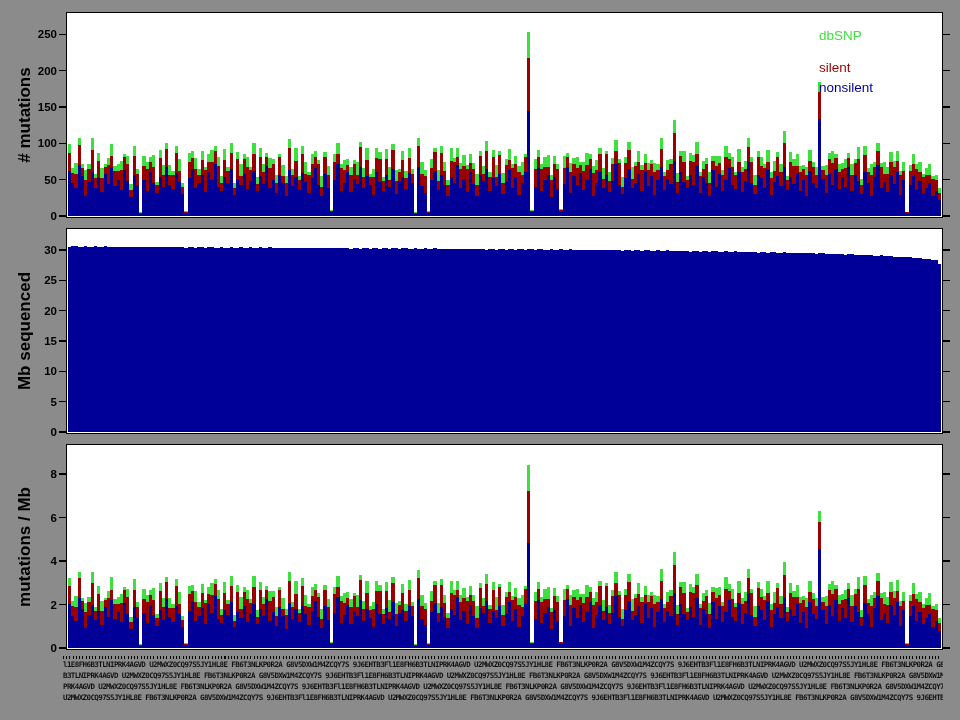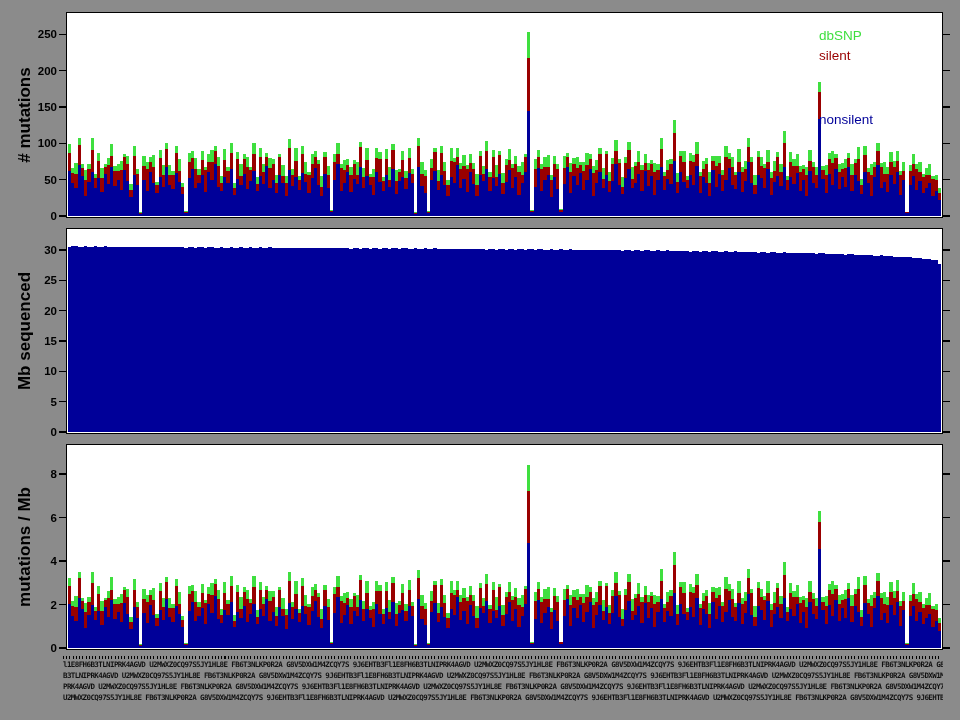--- a/index.html
+++ b/index.html
@@ -1983,22 +1983,22 @@
         <text x="57" y="478.04951560818085" text-anchor="end" font-size="11.5px" font-weight="bold" font-family="&quot;Liberation Sans&quot;,sans-serif" fill="#000000">8</text>
       </g>
     </svg>
 
   <div class="ylab" id="ylab-0" style="top: 105px;"># mutations</div>
   <div class="ylab" id="ylab-1" style="top: 321px;">Mb sequenced</div>
   <div class="ylab" id="ylab-2" style="top: 537px;">mutations / Mb</div>
 
   <div class="legend">
     <div class="legend-item" style="color: rgb(63, 223, 63);">dbSNP</div>
-    <div class="legend-item" style="color: rgb(153, 0, 0);">silent</div>
-    <div class="legend-item" style="color: rgb(0, 0, 153); margin-top: 44px;">nonsilent</div>
+    <div class="legend-item" style="color: rgb(153, 0, 0); margin-top: 12px;">silent</div>
+    <div class="legend-item" style="color: rgb(0, 0, 153);">nonsilent</div>
   </div>
 
   <div class="band" id="band">
     <div class="tickrow"></div>
   <div class="lblrow">l1E8FH6B3TLNIPRK4AGVD U2MWXZ0CQ97S5JY1HL8E FB6T3NLKP0R2A G8V5DXW1M4ZCQY7S 9J6EHTB3Fl1E8FH6B3TLNIPRK4AGVD U2MWXZ0CQ97S5JY1HL8E FB6T3NLKP0R2A G8V5DXW1M4ZCQY7S 9J6EHTB3Fl1E8FH6B3TLNIPRK4AGVD U2MWXZ0CQ97S5JY1HL8E FB6T3NLKP0R2A G8V5DXW1M4ZCQY7S 9J6EHTB3Fl1E8FH6B3TL</div>
       <div class="lblrow">B3TLNIPRK4AGVD U2MWXZ0CQ97S5JY1HL8E FB6T3NLKP0R2A G8V5DXW1M4ZCQY7S 9J6EHTB3Fl1E8FH6B3TLNIPRK4AGVD U2MWXZ0CQ97S5JY1HL8E FB6T3NLKP0R2A G8V5DXW1M4ZCQY7S 9J6EHTB3Fl1E8FH6B3TLNIPRK4AGVD U2MWXZ0CQ97S5JY1HL8E FB6T3NLKP0R2A G8V5DXW1M4ZCQY7S 9J6EHTB3Fl1E8FH6B3TLNIPRK4A</div>
       <div class="lblrow">PRK4AGVD U2MWXZ0CQ97S5JY1HL8E FB6T3NLKP0R2A G8V5DXW1M4ZCQY7S 9J6EHTB3Fl1E8FH6B3TLNIPRK4AGVD U2MWXZ0CQ97S5JY1HL8E FB6T3NLKP0R2A G8V5DXW1M4ZCQY7S 9J6EHTB3Fl1E8FH6B3TLNIPRK4AGVD U2MWXZ0CQ97S5JY1HL8E FB6T3NLKP0R2A G8V5DXW1M4ZCQY7S 9J6EHTB3Fl1E8FH6B3TLNIPRK4AGVD U2</div>
       <div class="lblrow"> U2MWXZ0CQ97S5JY1HL8E FB6T3NLKP0R2A G8V5DXW1M4ZCQY7S 9J6EHTB3Fl1E8FH6B3TLNIPRK4AGVD U2MWXZ0CQ97S5JY1HL8E FB6T3NLKP0R2A G8V5DXW1M4ZCQY7S 9J6EHTB3Fl1E8FH6B3TLNIPRK4AGVD U2MWXZ0CQ97S5JY1HL8E FB6T3NLKP0R2A G8V5DXW1M4ZCQY7S 9J6EHTB3Fl1E8FH6B3TLNIPRK4AGVD U2MWXZ0CQ9</div>
     </div>
 </div>

